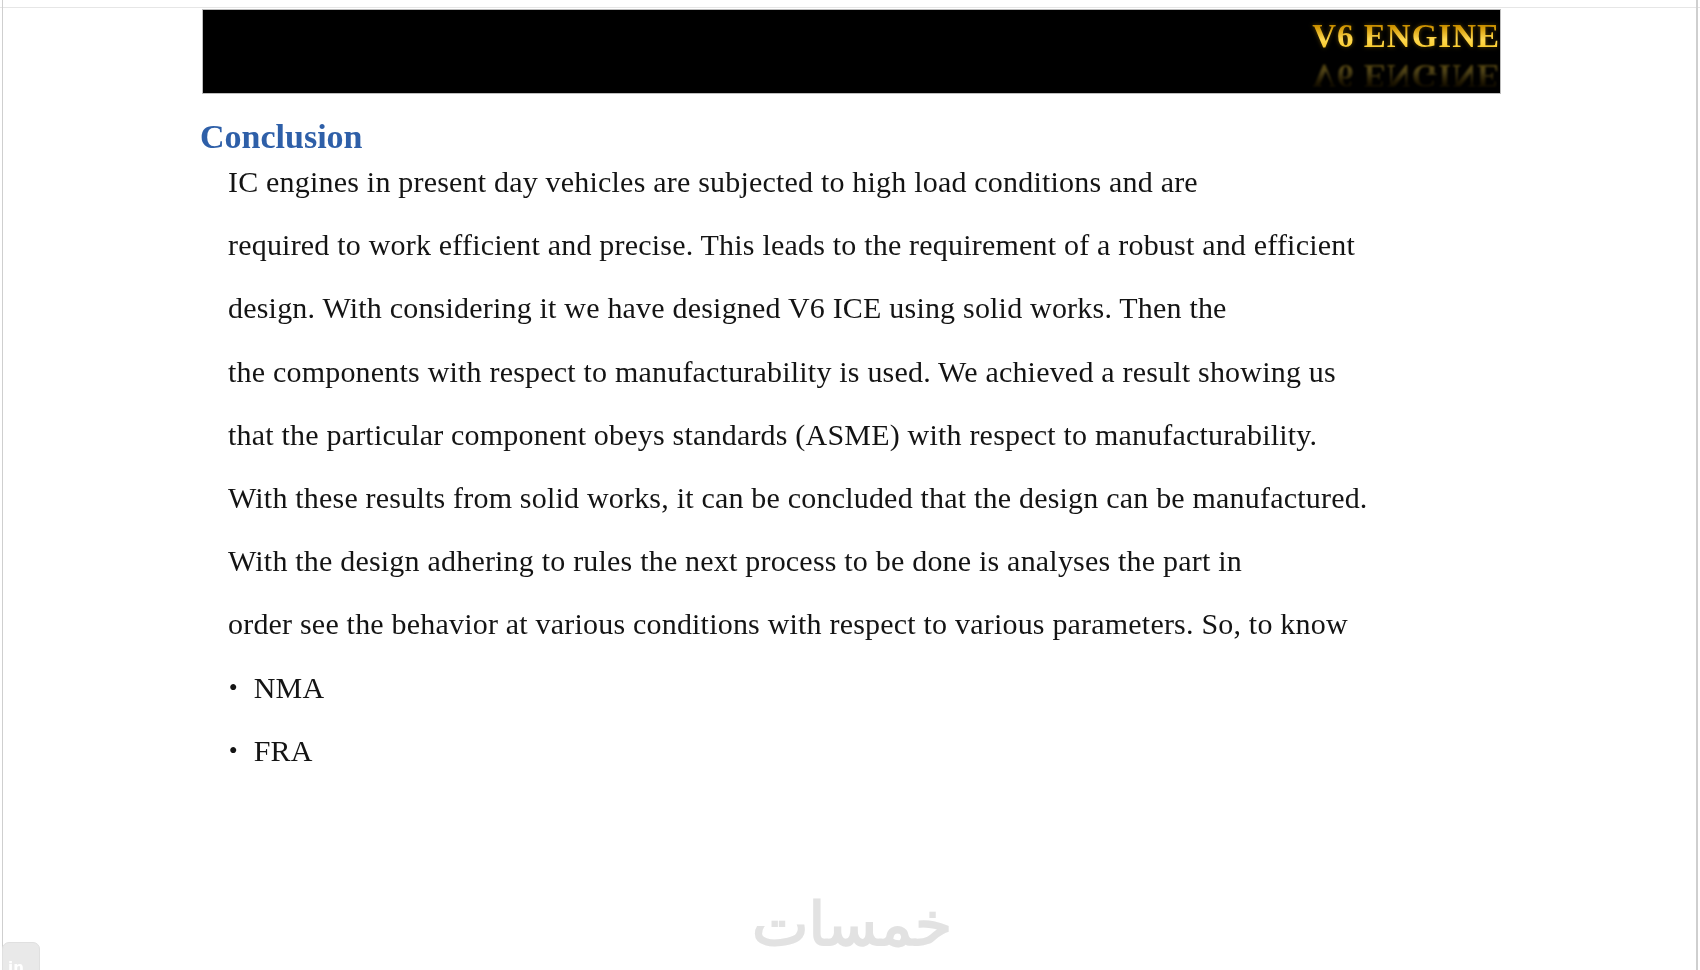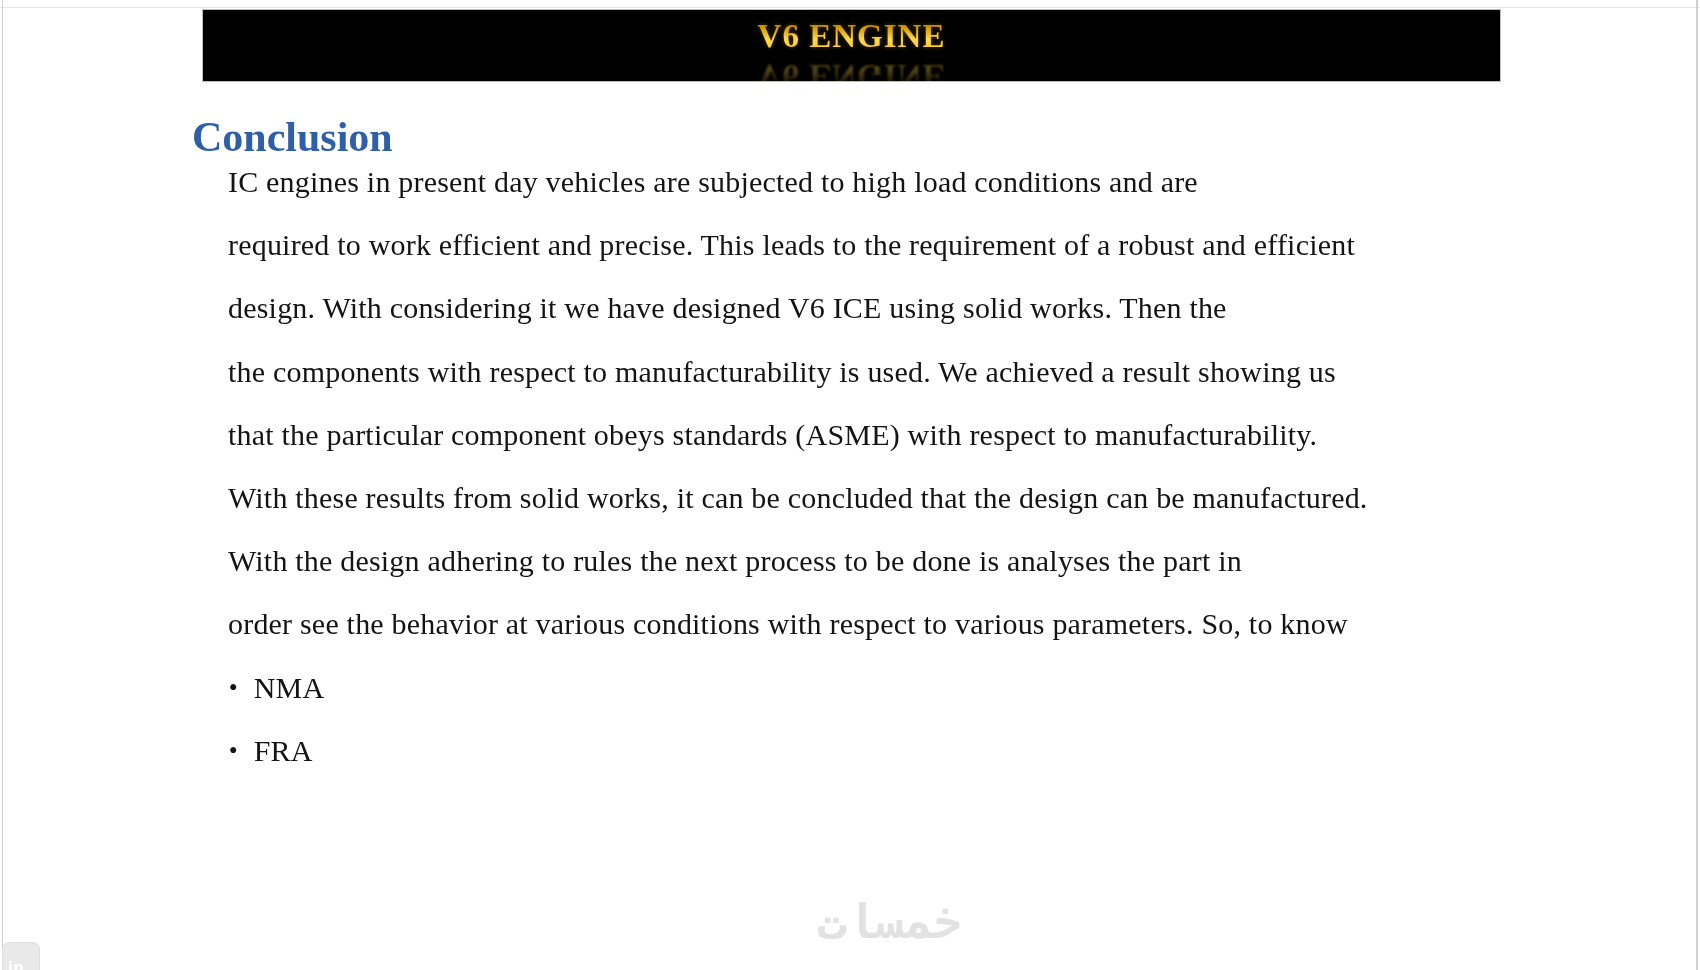--- a/index.html
+++ b/index.html
@@ -11,24 +11,24 @@
     font-family: "Liberation Serif", "DejaVu Serif", serif;
   }
 
   
   .frame-left  { position:absolute; left:2px;    top:0; width:1px;  height:970px; background:#cfcfcf; }
   .frame-right { position:absolute; left:1696px; top:0; width:2px;  height:970px; background:#cfcfcf; }
   .frame-top   { position:absolute; left:0;      top:7px; width:1700px; height:1px; background:#e6e6e6; }
 
   
   .header-bar {
-    position:absolute; left:203px; top:10px; width:1297px; height:71px;
+    position:absolute; left:203px; top:10px; width:1297px; height:83px;
     background:#000000;
     box-shadow: 0 0 0 1px #bdbdbd;
-    display:flex; justify-content:center; align-items:flex-start;
+    display:flex; justify-content:flex-end; align-items:flex-start;
     overflow:hidden;
   }
   .title-wrap { position:relative; margin-top:5px; text-align:center; }
   .doc-title {
     display:block;
     font-weight:bold; font-size:33px; line-height:42px; letter-spacing:1px;
     color:#f2b50d;
     background:linear-gradient(180deg,#7a5200 0%,#cf9400 28%,#ffd94f 58%,#f4bb07 100%);
     -webkit-background-clip:text; background-clip:text;
     -webkit-text-fill-color:transparent;
@@ -38,40 +38,40 @@
   .title-reflection {
     position:absolute; top:40px; left:0; width:100%;
     transform:scaleY(-1);
     opacity:.32; filter:blur(1px);
     -webkit-mask-image:linear-gradient(0deg,#000 35%,transparent 90%);
             mask-image:linear-gradient(0deg,#000 35%,transparent 90%);
   }
 
   
   .section-heading {
-    position:absolute; left:192px; top:118px;
-    font-size:42px; font-weight:bold; line-height:38px;
+    position:absolute; left:200px; top:118px;
+    font-size:34px; font-weight:bold; line-height:38px;
     color:#2e5fa8;
   }
 
   
   .body-text {
     position:absolute; left:200px; top:150px; width:1280px;
     font-size:30px; line-height:63.2px; color:#141414;
     letter-spacing:0.2px;
   }
   .line { white-space:nowrap;margin-left:28px; }
   .bullet-marker { display:inline-block; margin-right:15px; transform:scale(0.85); }
 
   
   .watermark {
     position:absolute; left:742px; top:890px; width:220px;
-    font-family:Liberation Mono, monospace;
-    font-size:48px; font-weight:bold; color:#e2e2e2;
-    direction:rtl; line-height:70px;
+    font-family:Liberation Serif, serif;
+    font-size:60px; font-weight:bold; color:#e2e2e2;
+    direction:rtl; text-align:center; line-height:70px;
     user-select:none;
   }
 
   
   .share-badge {
     position:absolute; left:2px; top:942px; width:38px; height:40px;
     background:#e9e9e9; border:1px solid #e0e0e0; border-radius:7px;
     box-sizing:border-box;
   }
   .share-badge-label {

